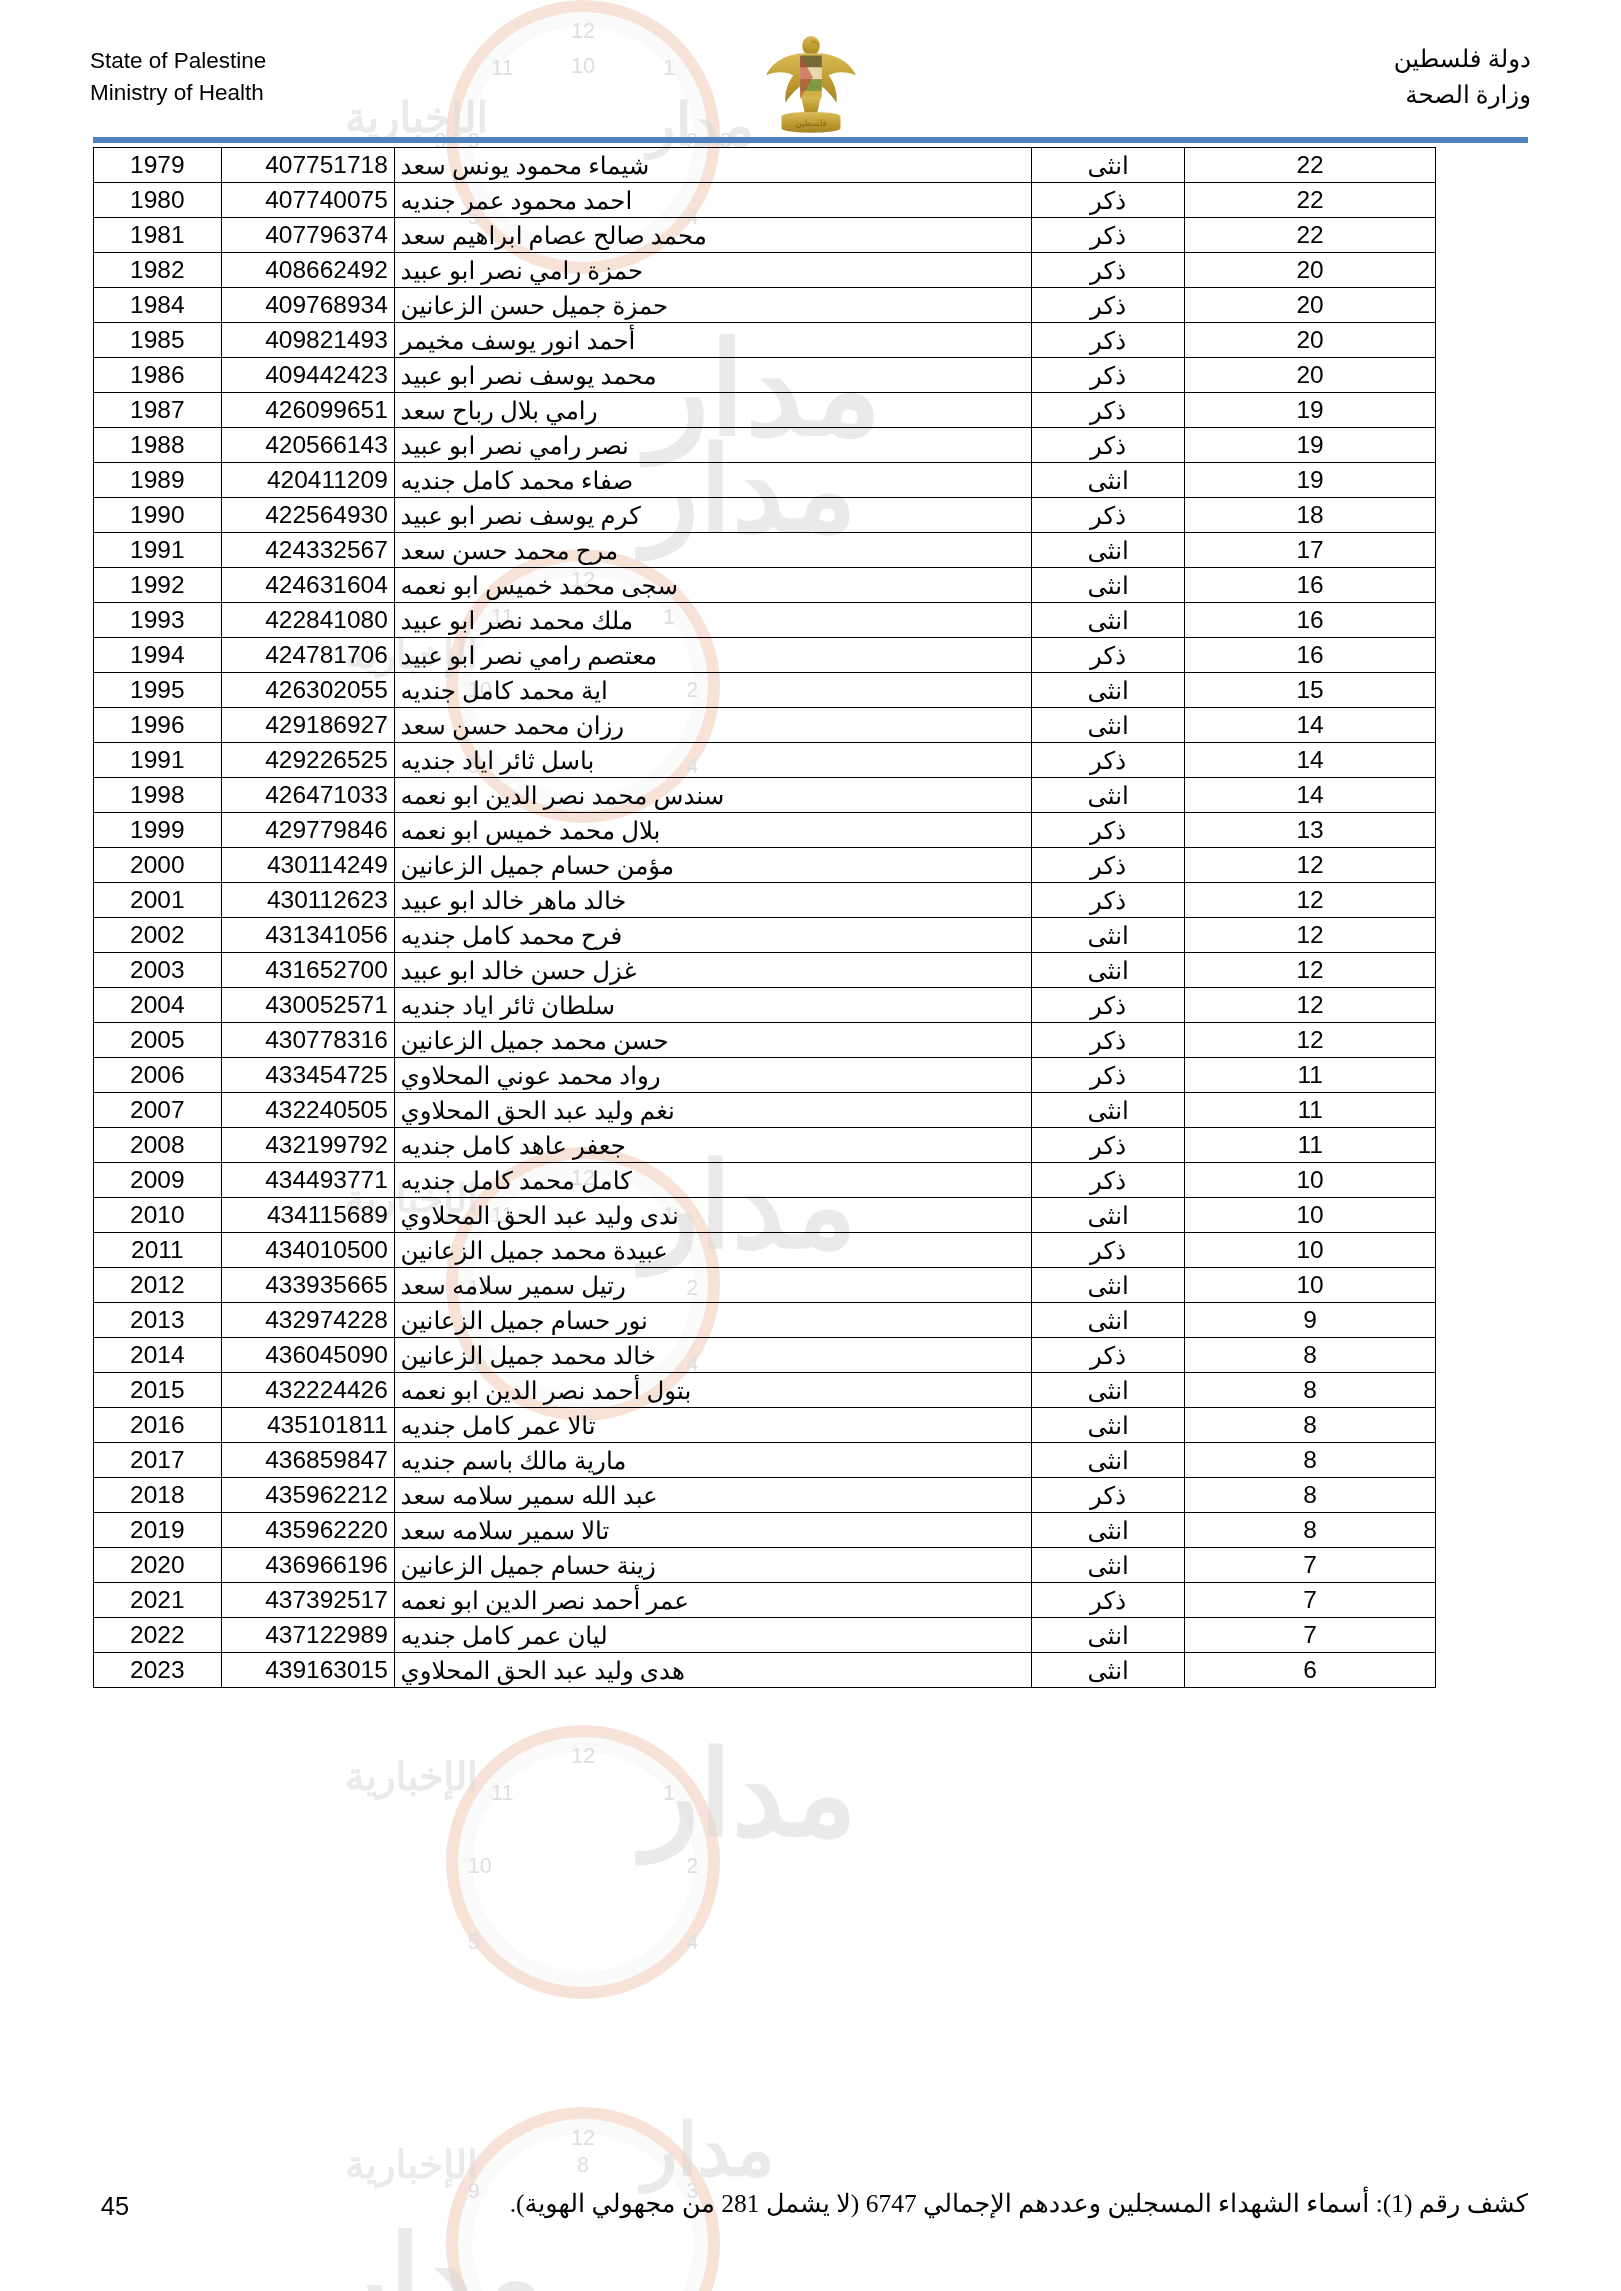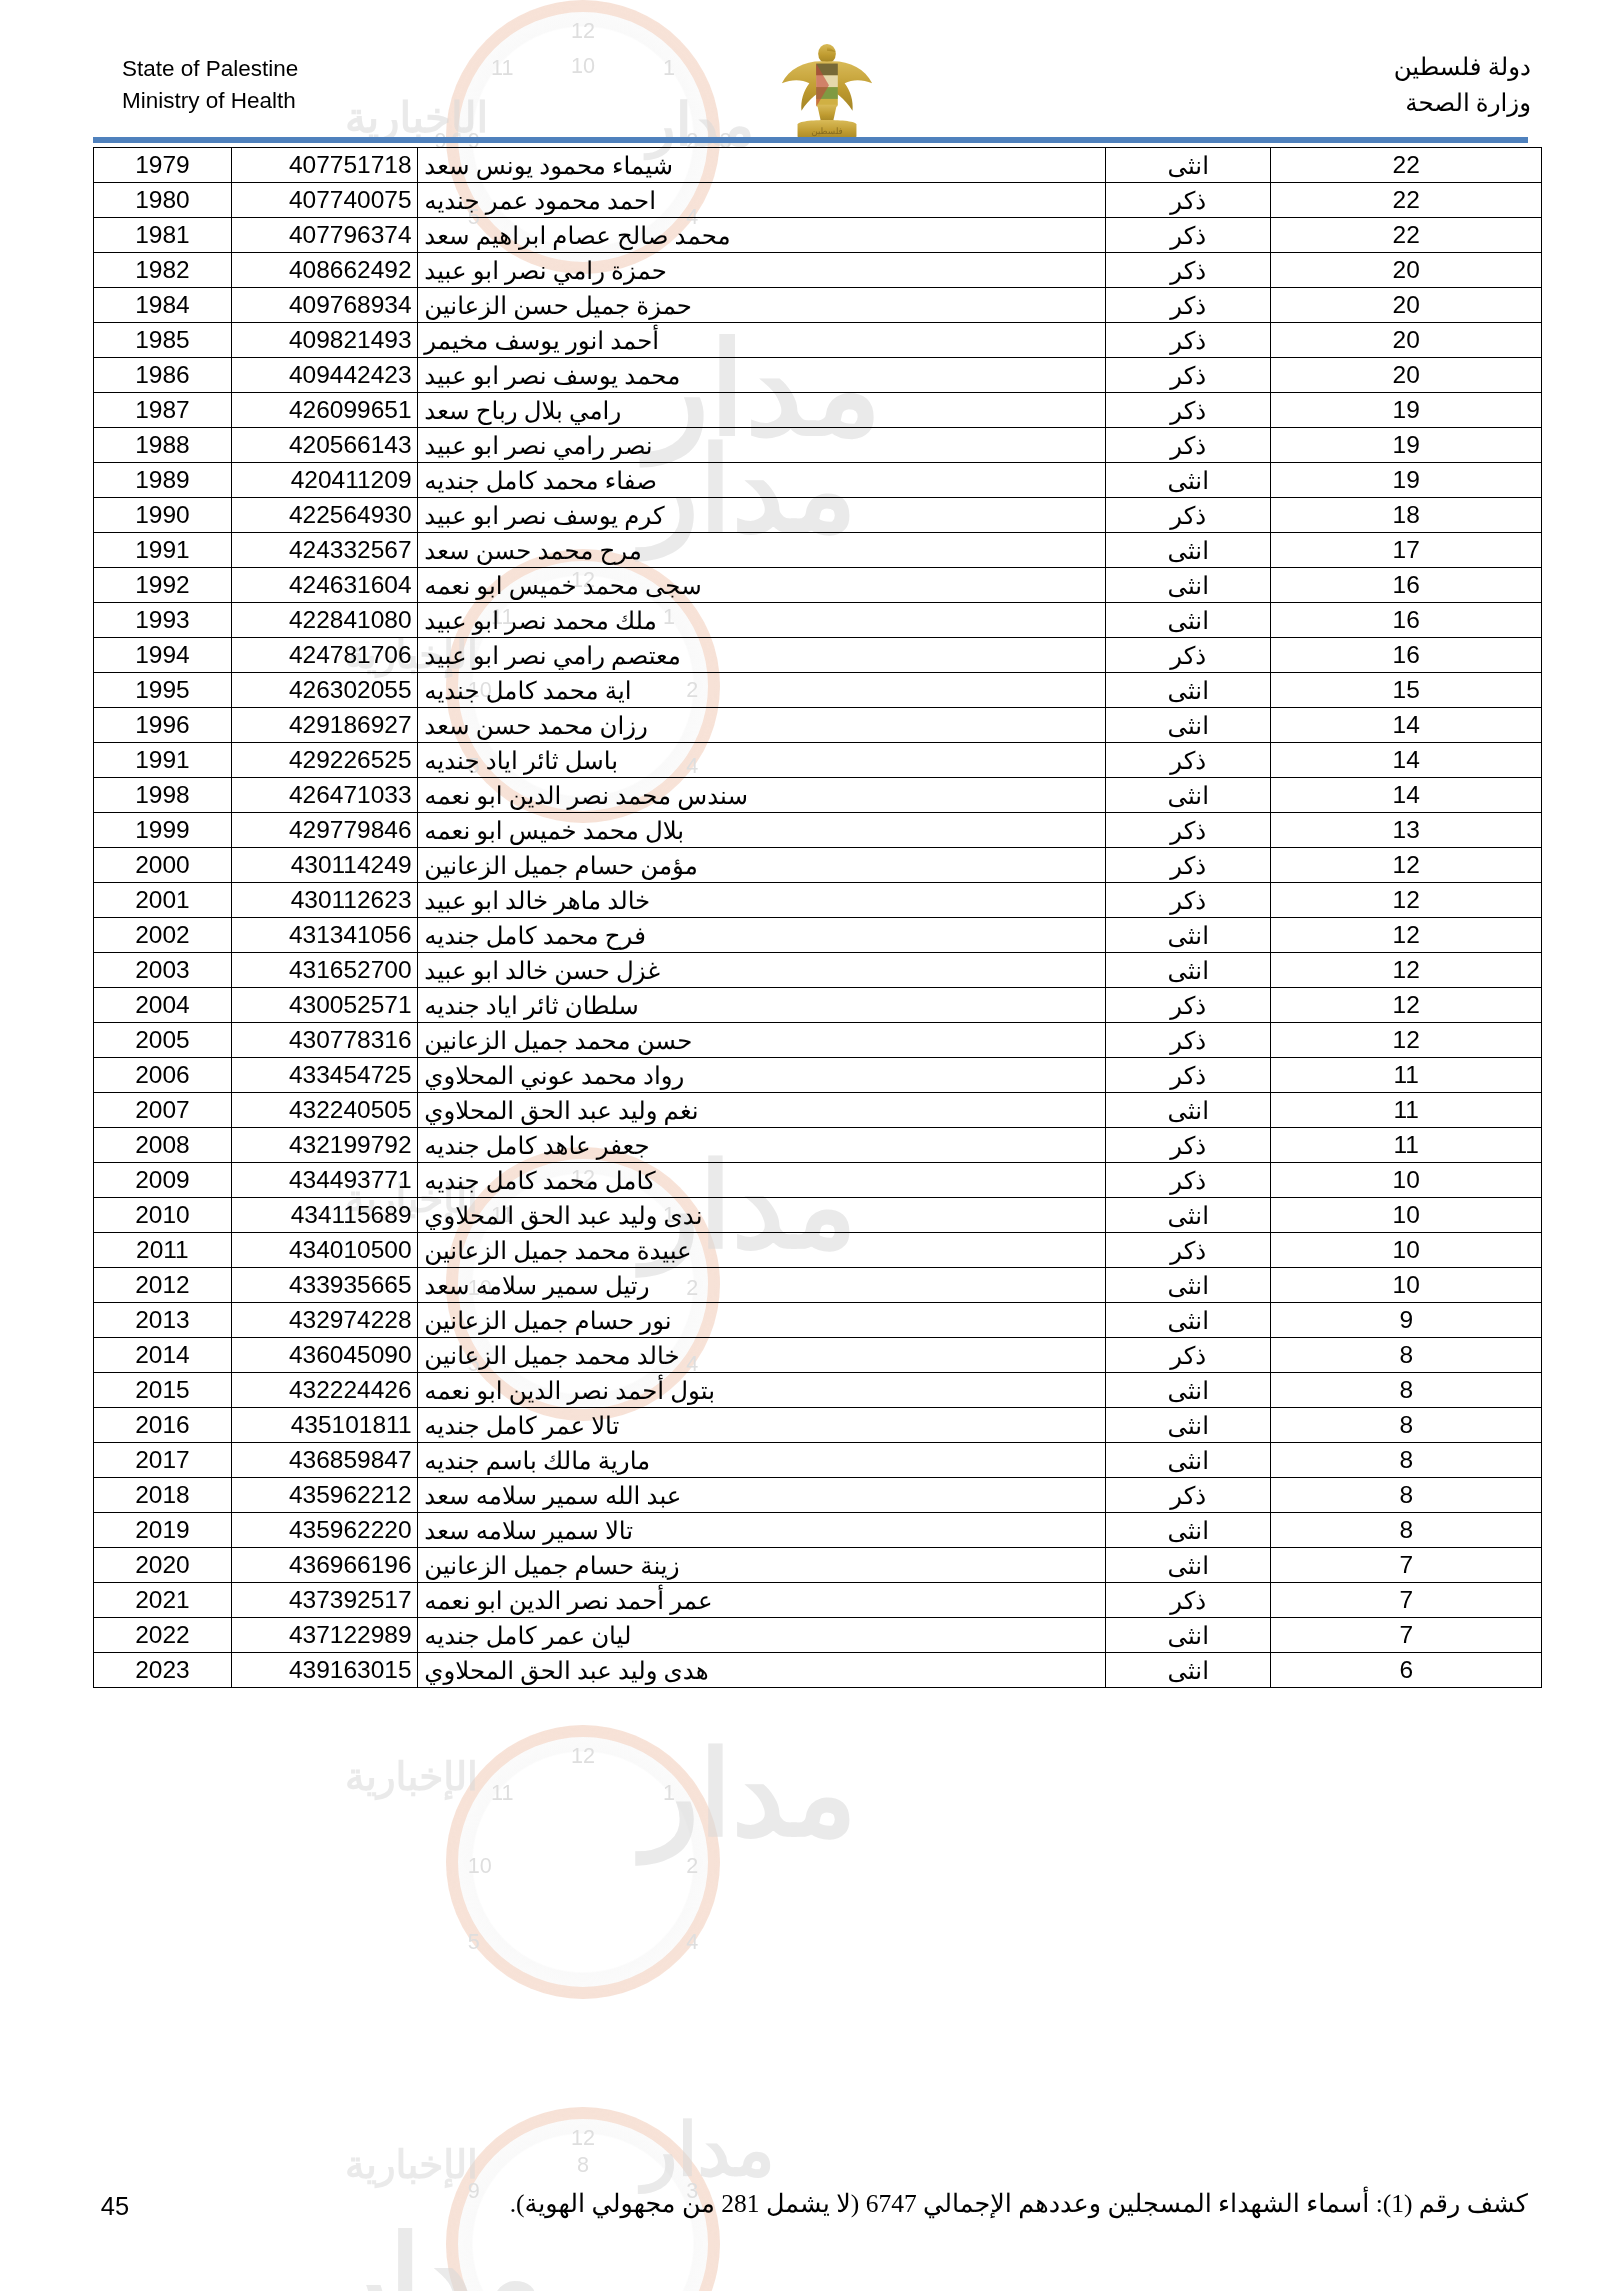--- a/index.html
+++ b/index.html
@@ -47,24 +47,23 @@
   .wm-clock .tick {
     position: absolute;
     font-family: "Liberation Sans", sans-serif;
     color: #dedede;
     font-size: 21.6px;
   }
 
   
   .doc-header {
     position: absolute;
-    top: 16px; left: 0; right: 0;
+    top: 8px; left: 0; right: 0;
     height: 147px;
     z-index: 3;
-    margin-left: 32px;
   }
   .header-left {
     position: absolute;
     left: 90px;
     top: 37px;
     font-family: "Liberation Sans", sans-serif;
     font-size: 22.5px;
     line-height: 1.42;
     color: #000;
   }
@@ -97,21 +96,21 @@
     height: 5.9px;
     background: #4f81bd;
     z-index: 3;
   }
 
   
   .table-wrap {
     position: absolute;
     left: 93px;
     top: 147px;
-    width: 1449px;
+    width: 1343px;
     z-index: 3;
   }
   table.registry {
     width: 100%;
     border-collapse: collapse;
     table-layout: fixed;
     background: transparent;
   }
   table.registry td {
     border: 1.6px solid #000;

